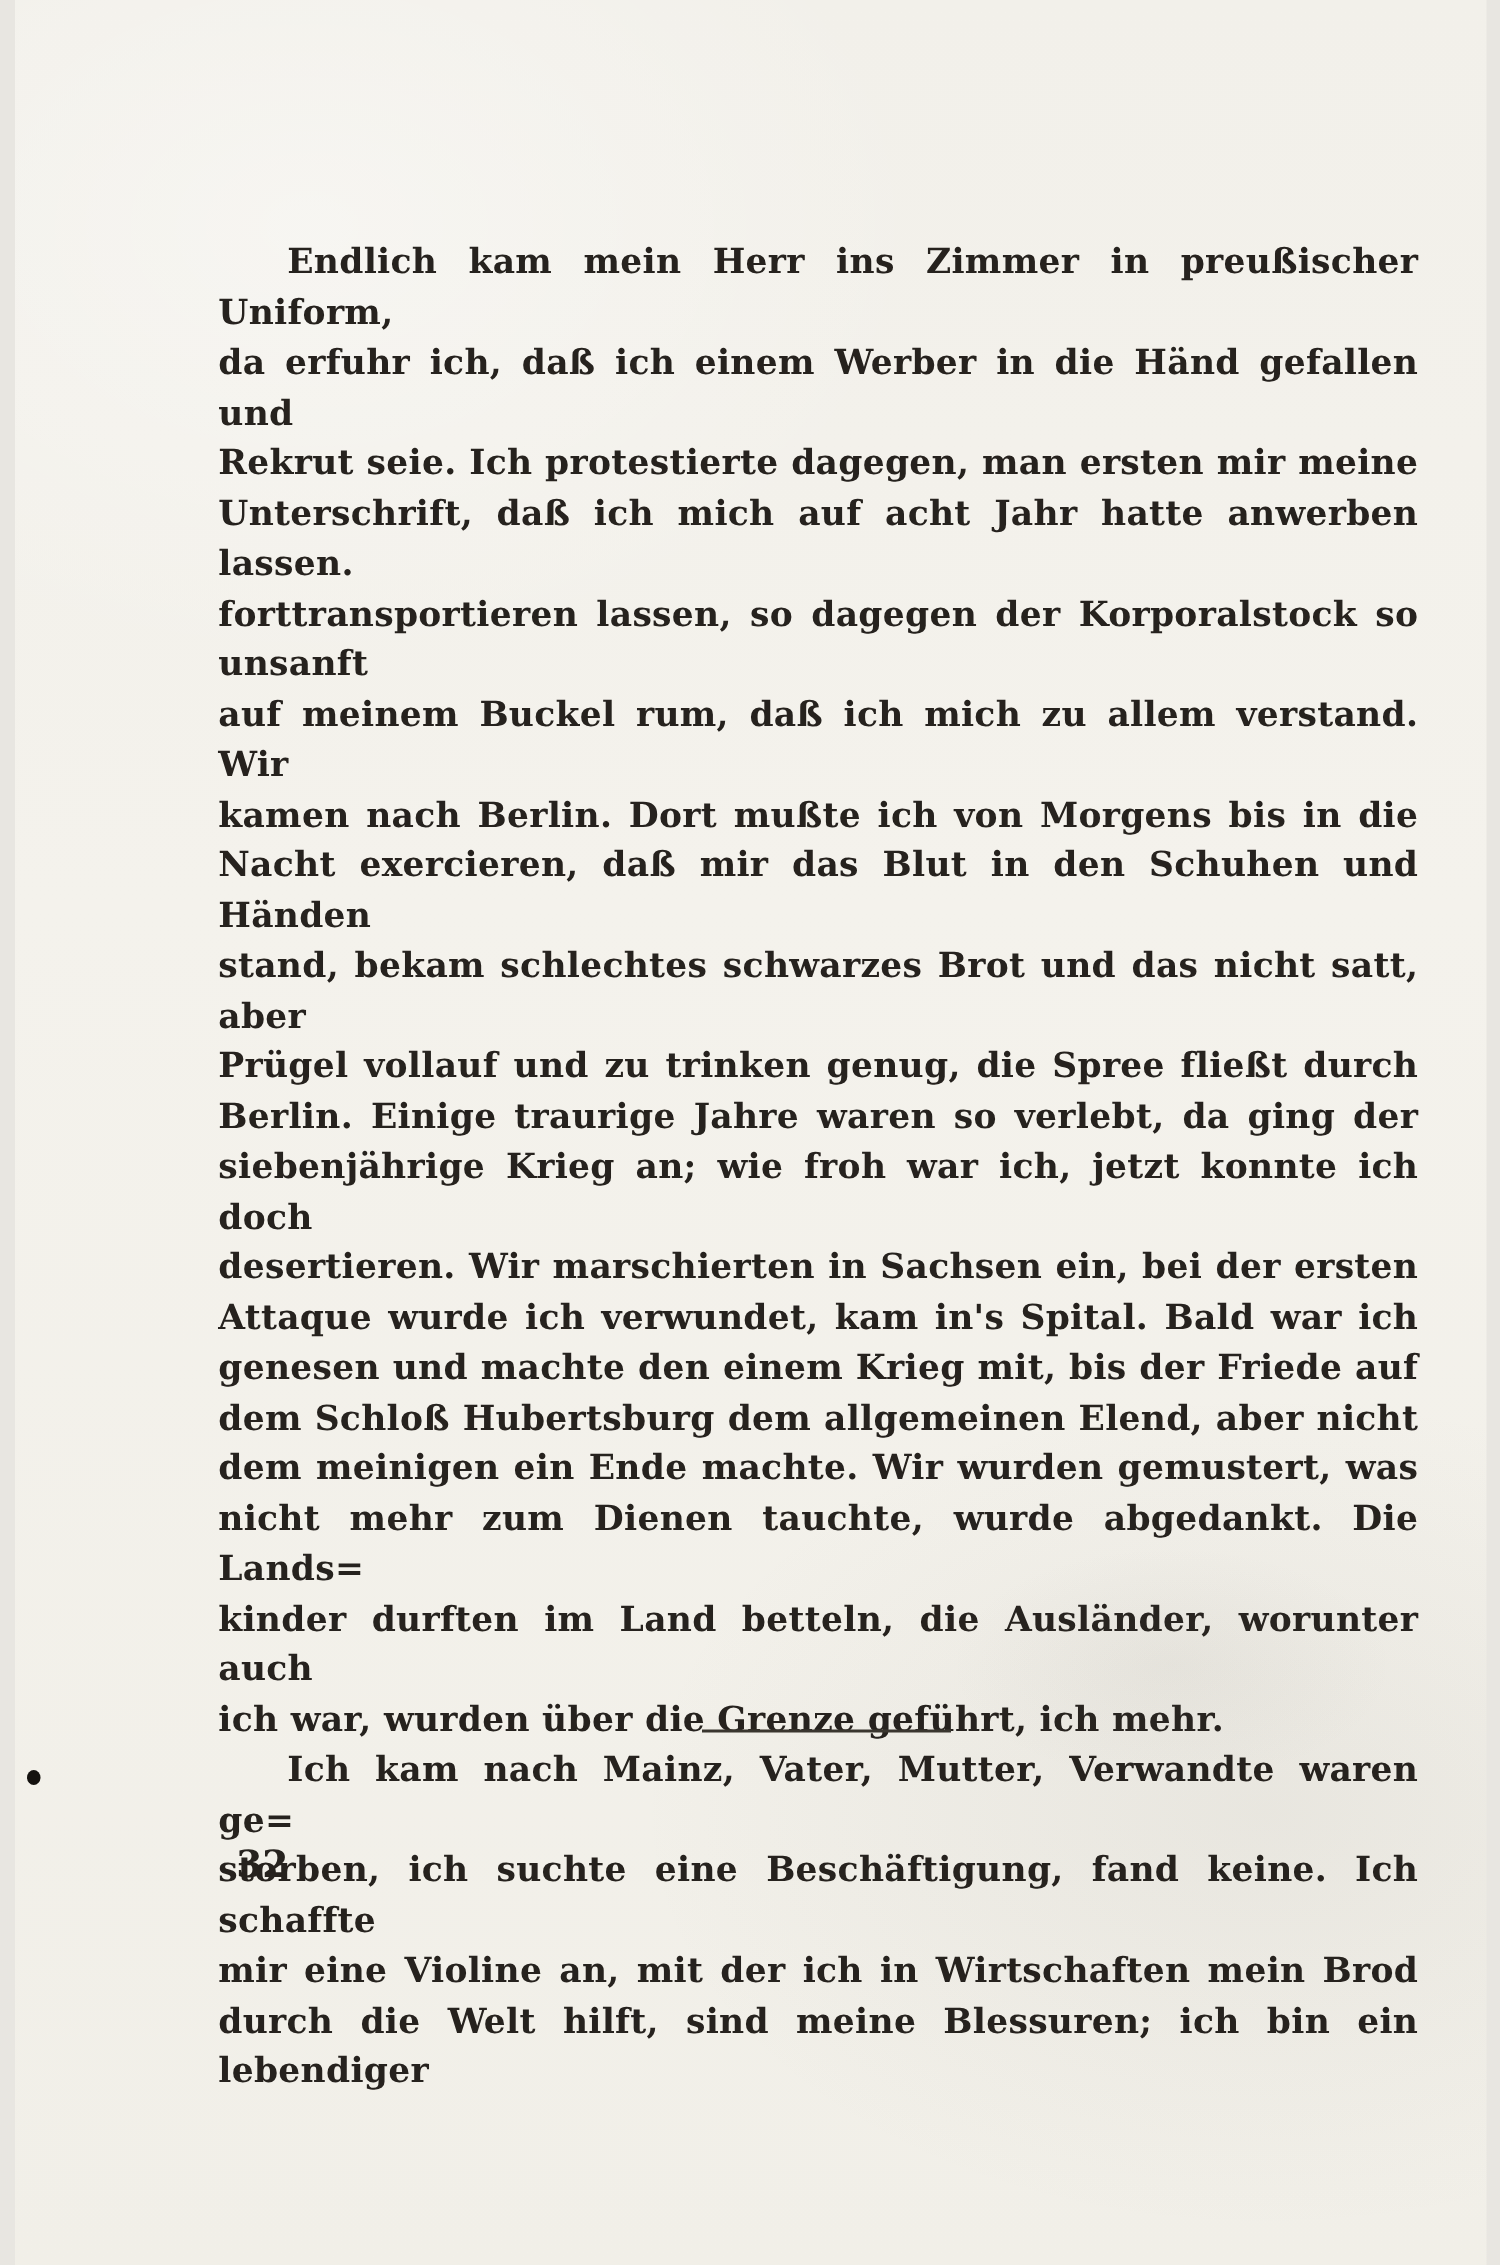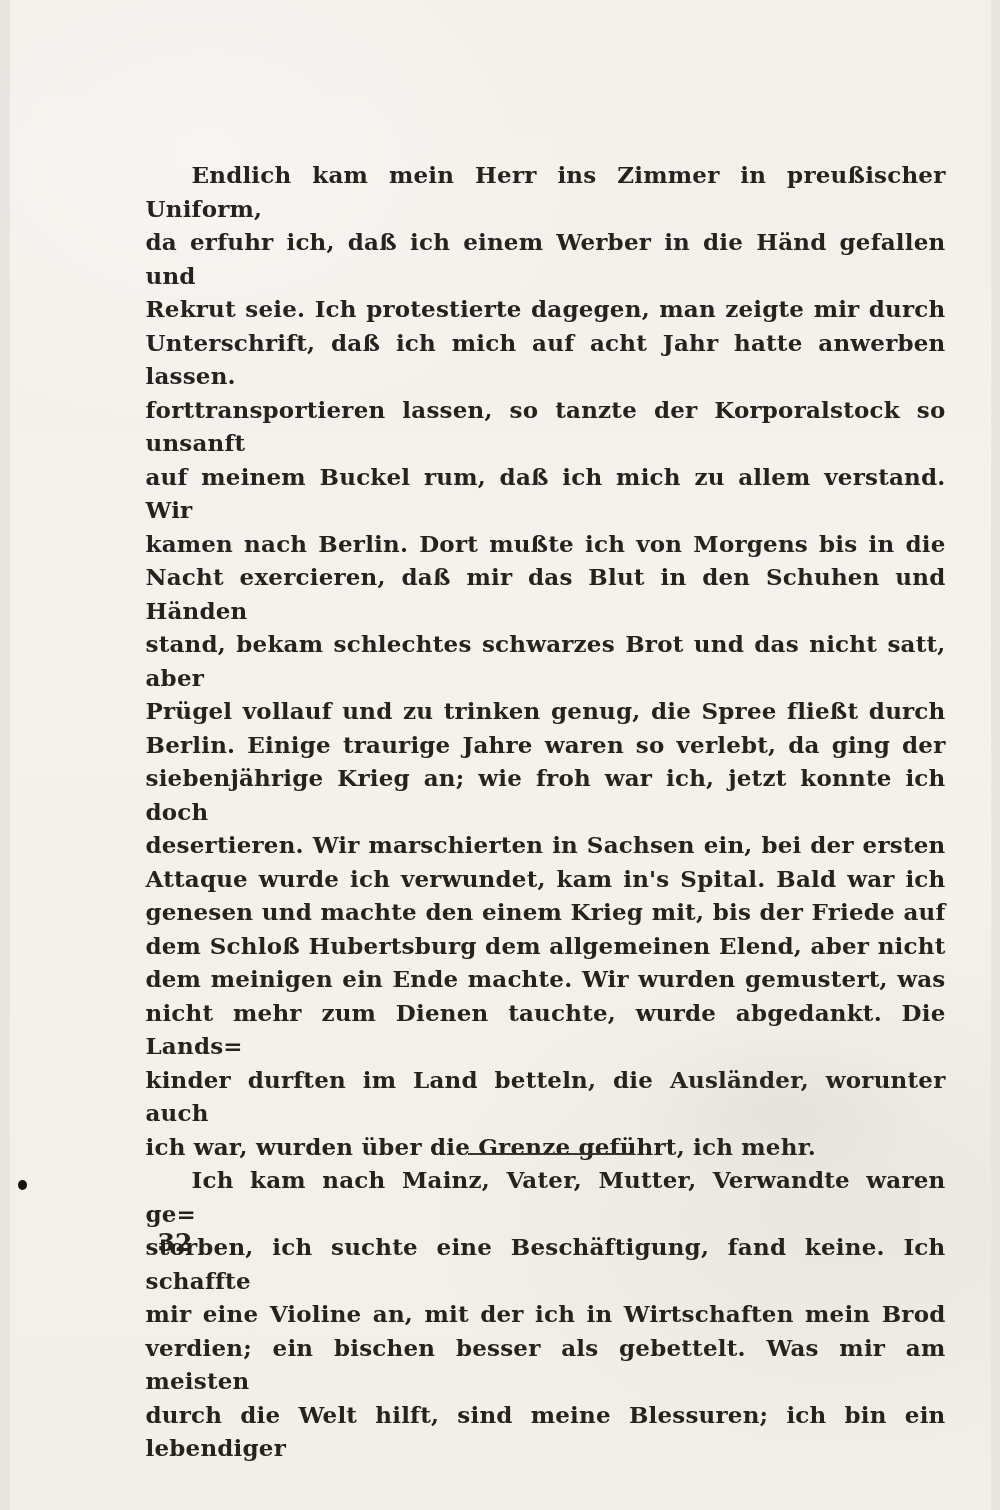--- a/index.html
+++ b/index.html
@@ -83,23 +83,23 @@
 </head>
 <body>
 
 <div class="page">
 
   <div class="text-block">
 
     <div class="paragraph">
       <div class="line first-line">Endlich kam mein Herr ins Zimmer in preußischer Uniform,</div>
       <div class="line">da erfuhr ich, daß ich einem Werber in die Händ gefallen und</div>
-      <div class="line">Rekrut seie. Ich protestierte dagegen, man zeigte mir durch</div>
+      <div class="line">Rekrut seie. Ich protestierte dagegen, man ersten mir meine</div>
       <div class="line">Unterschrift, daß ich mich auf acht Jahr hatte anwerben lassen.</div>
-      <div class="line">forttransportieren lassen, so tanzte der Korporalstock so unsanft</div>
+      <div class="line">forttransportieren lassen, so dagegen der Korporalstock so unsanft</div>
       <div class="line">auf meinem Buckel rum, daß ich mich zu allem verstand. Wir</div>
       <div class="line">kamen nach Berlin. Dort mußte ich von Morgens bis in die</div>
       <div class="line">Nacht exercieren, daß mir das Blut in den Schuhen und Händen</div>
       <div class="line">stand, bekam schlechtes schwarzes Brot und das nicht satt, aber</div>
       <div class="line">Prügel vollauf und zu trinken genug, die Spree fließt durch</div>
       <div class="line">Berlin. Einige traurige Jahre waren so verlebt, da ging der</div>
       <div class="line">siebenjährige Krieg an; wie froh war ich, jetzt konnte ich doch</div>
       <div class="line">desertieren. Wir marschierten in Sachsen ein, bei der ersten</div>
       <div class="line">Attaque wurde ich verwundet, kam in's Spital. Bald war ich</div>
       <div class="line">genesen und machte den einem Krieg mit, bis der Friede auf</div>
@@ -107,21 +107,20 @@
       <div class="line">dem meinigen ein Ende machte. Wir wurden gemustert, was</div>
       <div class="line">nicht mehr zum Dienen tauchte, wurde abgedankt. Die Lands=</div>
       <div class="line">kinder durften im Land betteln, die Ausländer, worunter auch</div>
       <div class="line last-line">ich war, wurden über die Grenze geführt, ich mehr.</div>
     </div>
 
     <div class="paragraph">
       <div class="line first-line">Ich kam nach Mainz, Vater, Mutter, Verwandte waren ge=</div>
       <div class="line">storben, ich suchte eine Beschäftigung, fand keine. Ich schaffte</div>
       <div class="line">mir eine Violine an, mit der ich in Wirtschaften mein Brod</div>
-      <div class="line">verdien; ein bischen besser als gebettelt. Was mir am meisten</div>
       <div class="line">durch die Welt hilft, sind meine Blessuren; ich bin ein lebendiger</div>
 
     </div>
 
   </div>
 
   <div class="separator"></div>
 
   <div class="page-number">32</div>
 

